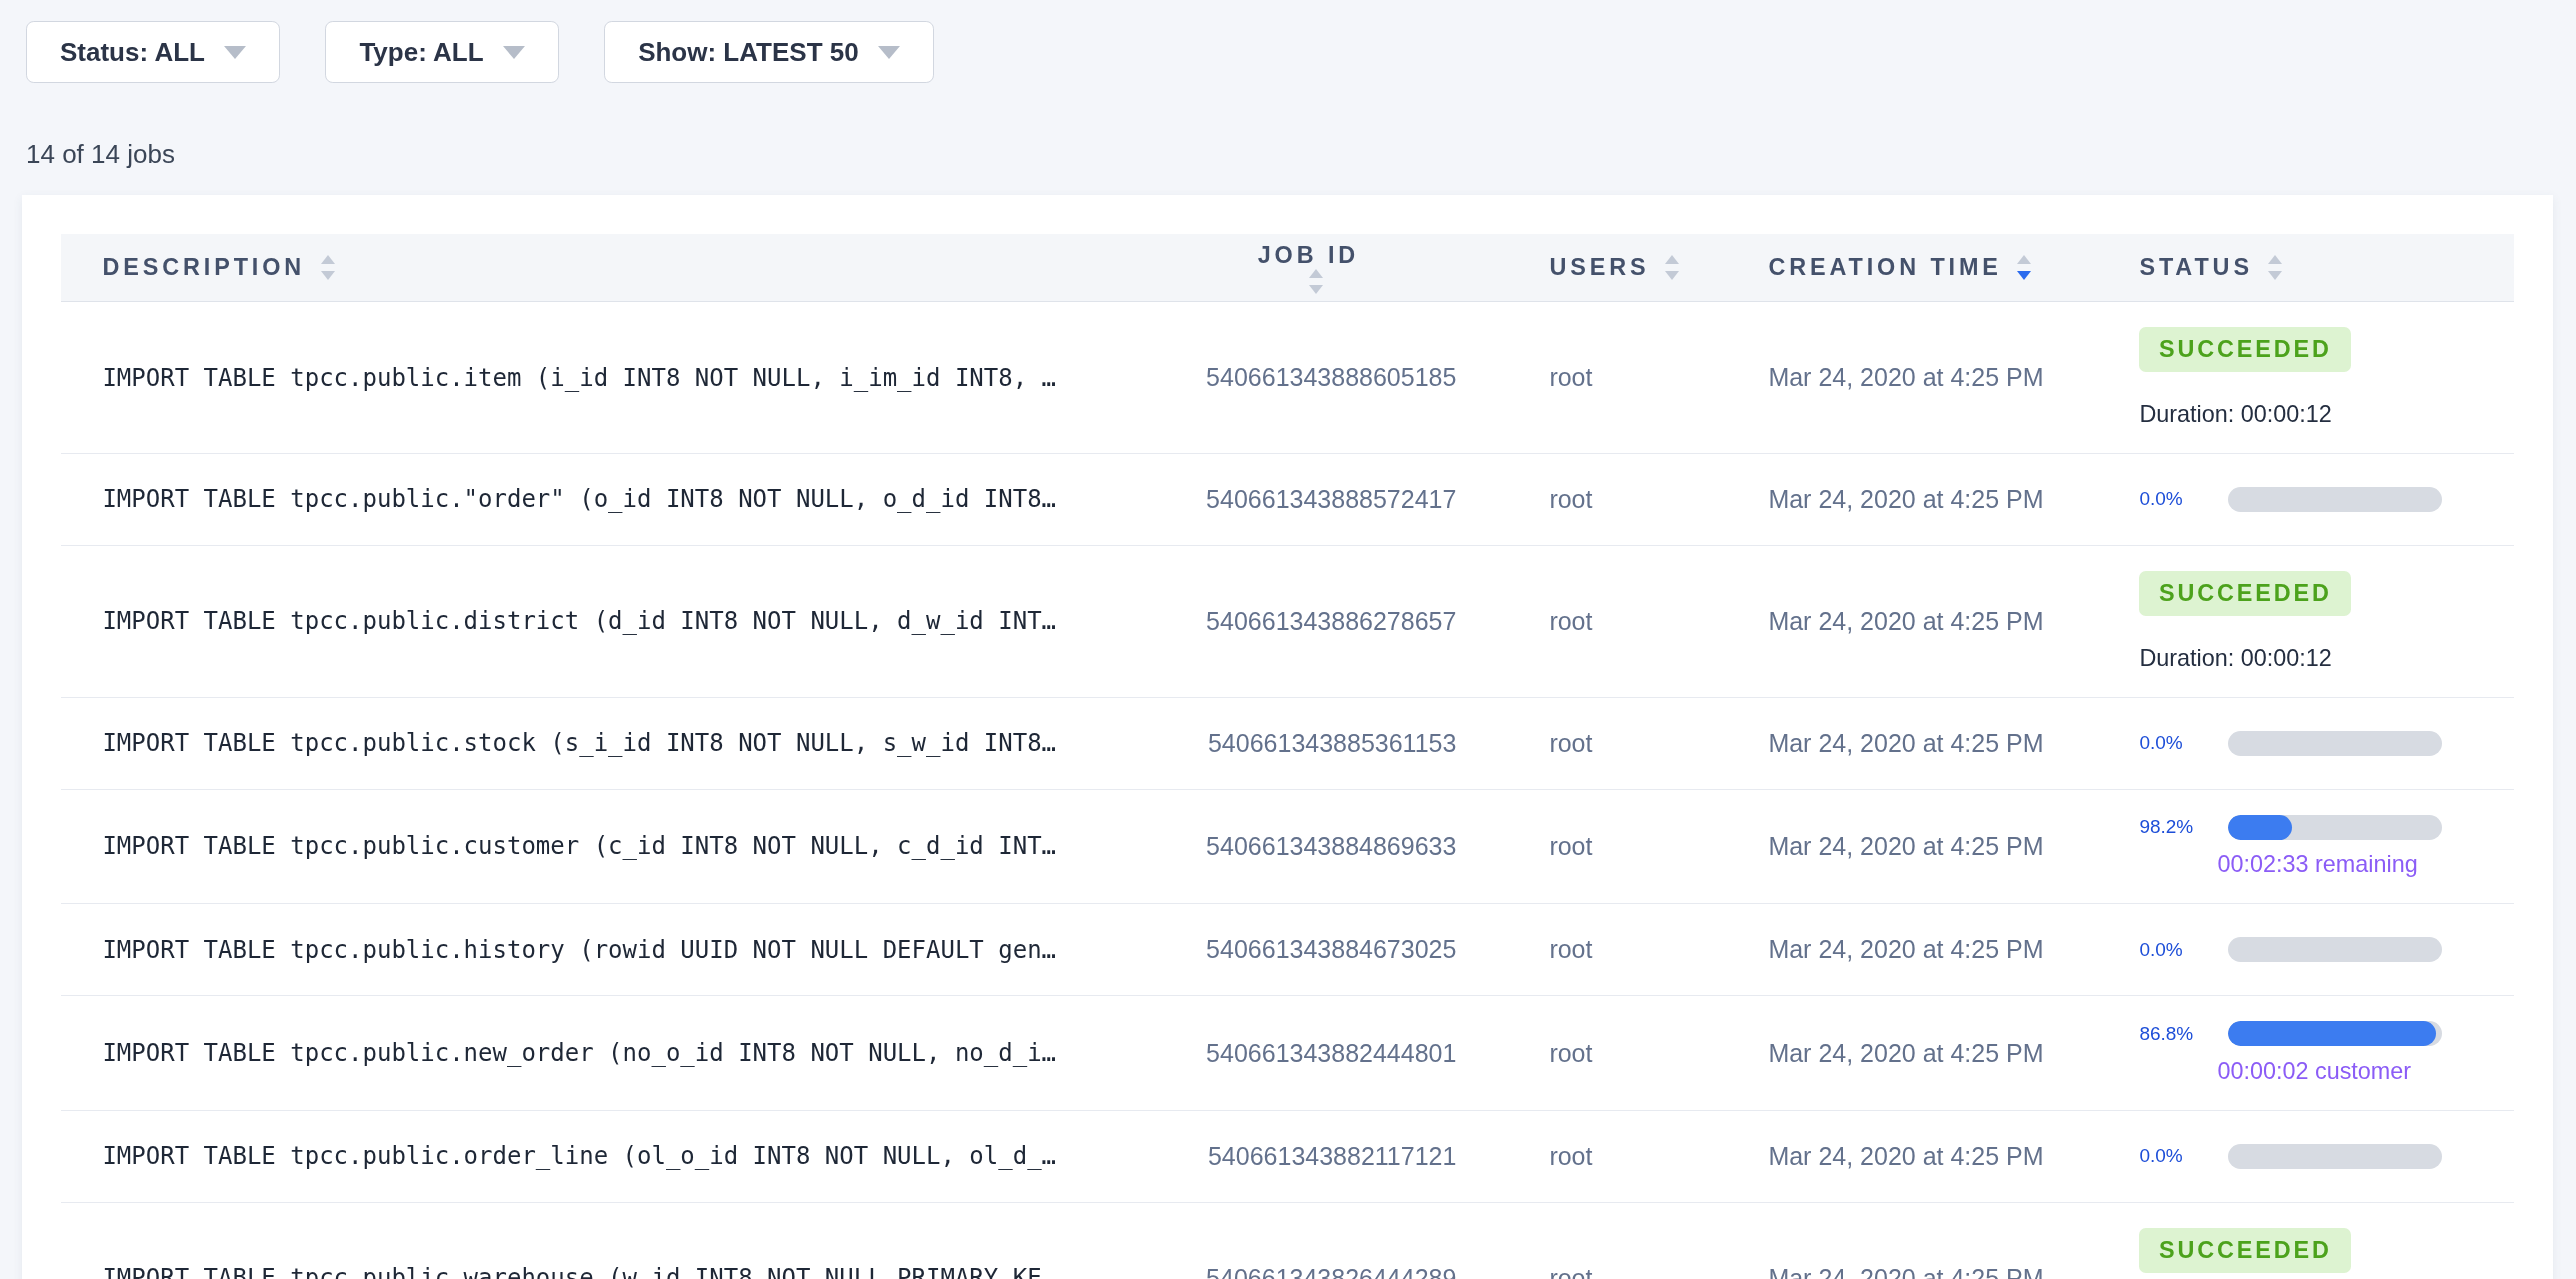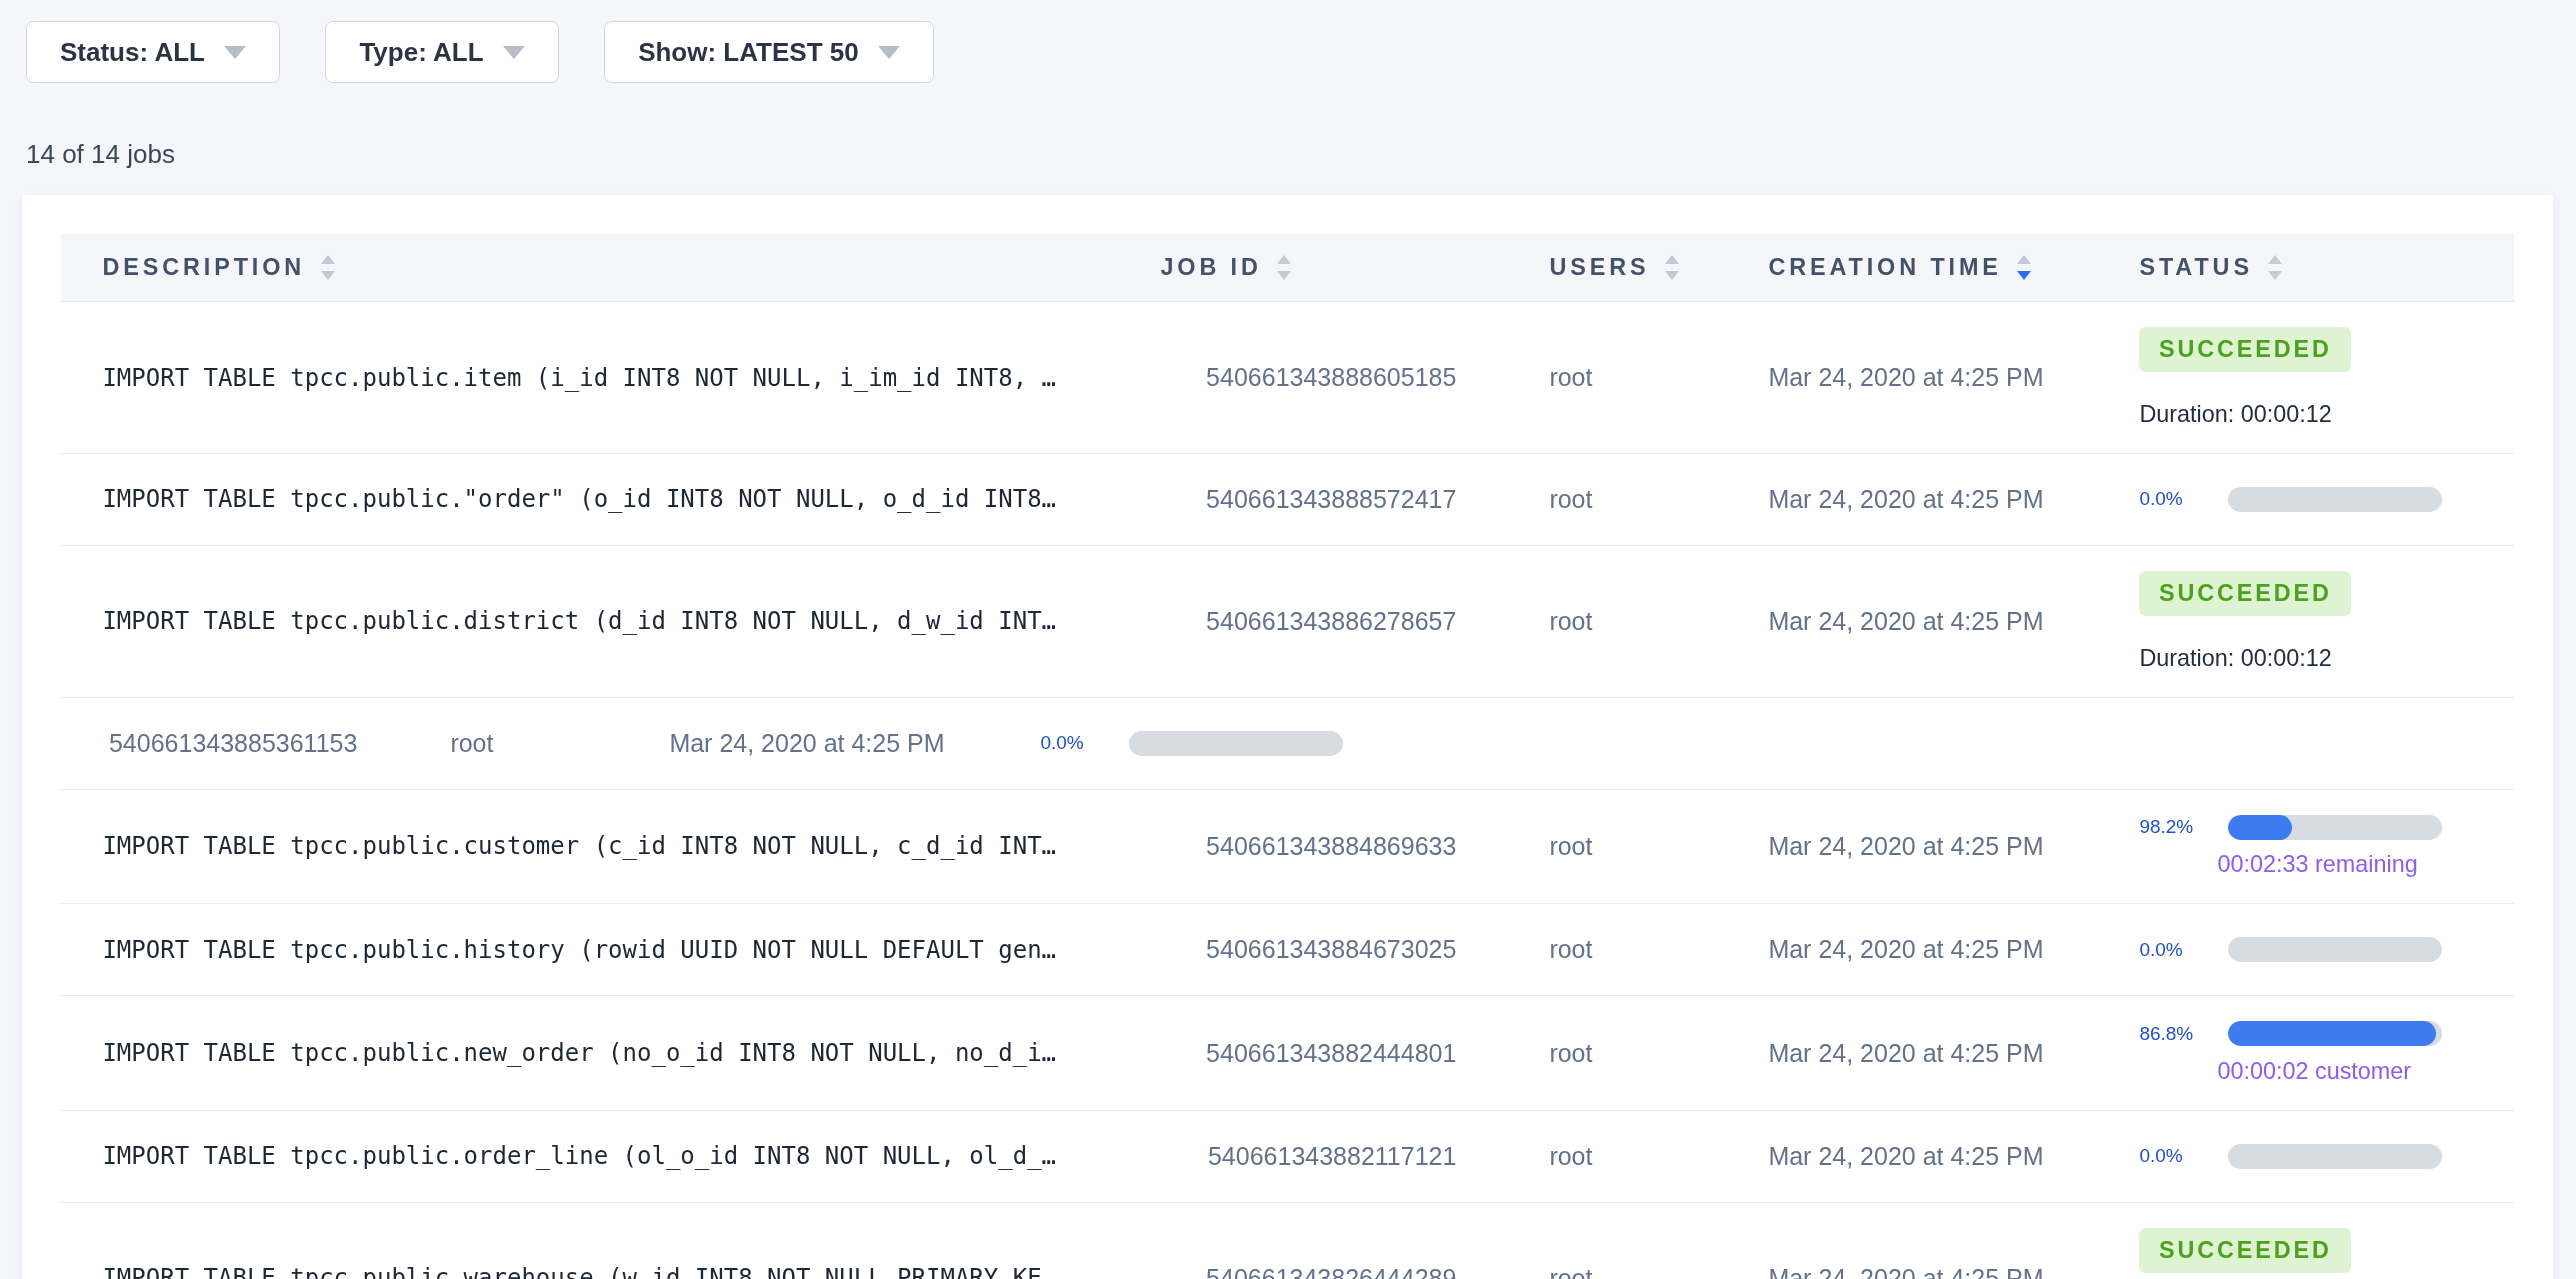--- a/index.html
+++ b/index.html
@@ -67,21 +67,21 @@
   }
   .arrow-down {
     width: 0; height: 0;
     border-left: 7.8px solid transparent; border-right: 7.8px solid transparent;
     border-top: 9.7px solid #c3cad6;
   }
   .arrow-down.active { border-top-color: var(--sort-active, #2b6bee); }
 
   
   .c-desc  { flex: 1; padding-left: 41px; min-width: 0; }
-  .c-jobid { width: 296px; justify-content: flex-start; text-align: right; }
+  .c-jobid { width: 296px; justify-content: flex-start; text-align: right; flex-direction: column; }
   .c-user  { width: 312px; padding-left: 93px; }
   .c-created { width: 371px; padding-left: 0; }
   .c-status  { width: 375px; }
 
   .tr {
     display: flex; align-items: center;
     border-bottom: 1.9px solid #e7eaf0;
     min-height: 92px;
     cursor: pointer;
   }
@@ -202,20 +202,21 @@
     <div class="td c-desc">IMPORT TABLE tpcc.public.district (d_id INT8 NOT NULL, d_w_id INT…</div>
     <div class="td c-jobid">540661343886278657</div>
     <div class="td c-user">root</div>
     <div class="td c-created">Mar 24, 2020 at 4:25 PM</div>
     <div class="td c-status">
             <span class="badge">SUCCEEDED</span>
             <span class="duration">Duration: 00:00:12</span>
           </div>
   </div>
         <div class="tr">
+    <div class="td c-desc">IMPORT TABLE tpcc.public.stock (s_i_id INT8 NOT NULL, s_w_id INT8…</div>
     <div class="td c-jobid">540661343885361153</div>
     <div class="td c-user">root</div>
     <div class="td c-created">Mar 24, 2020 at 4:25 PM</div>
     <div class="td c-status">
             <span class="progress-line">
               <span class="pct">0.0%</span>
               <span class="bar">
                 <span class="bar-fill" style="display: block; width: 0%;"></span>
               </span>
             </span>

